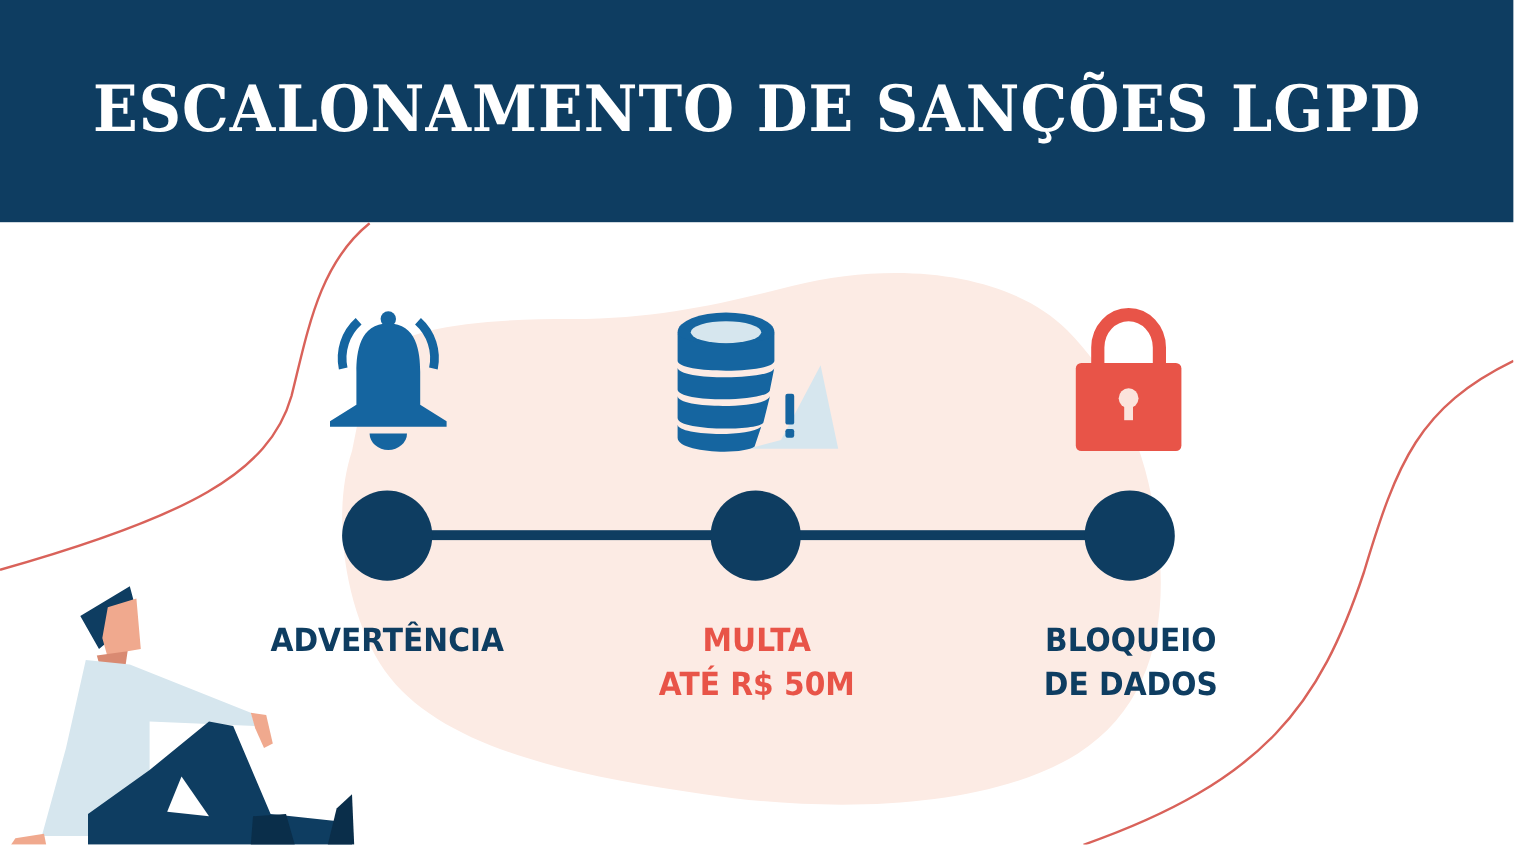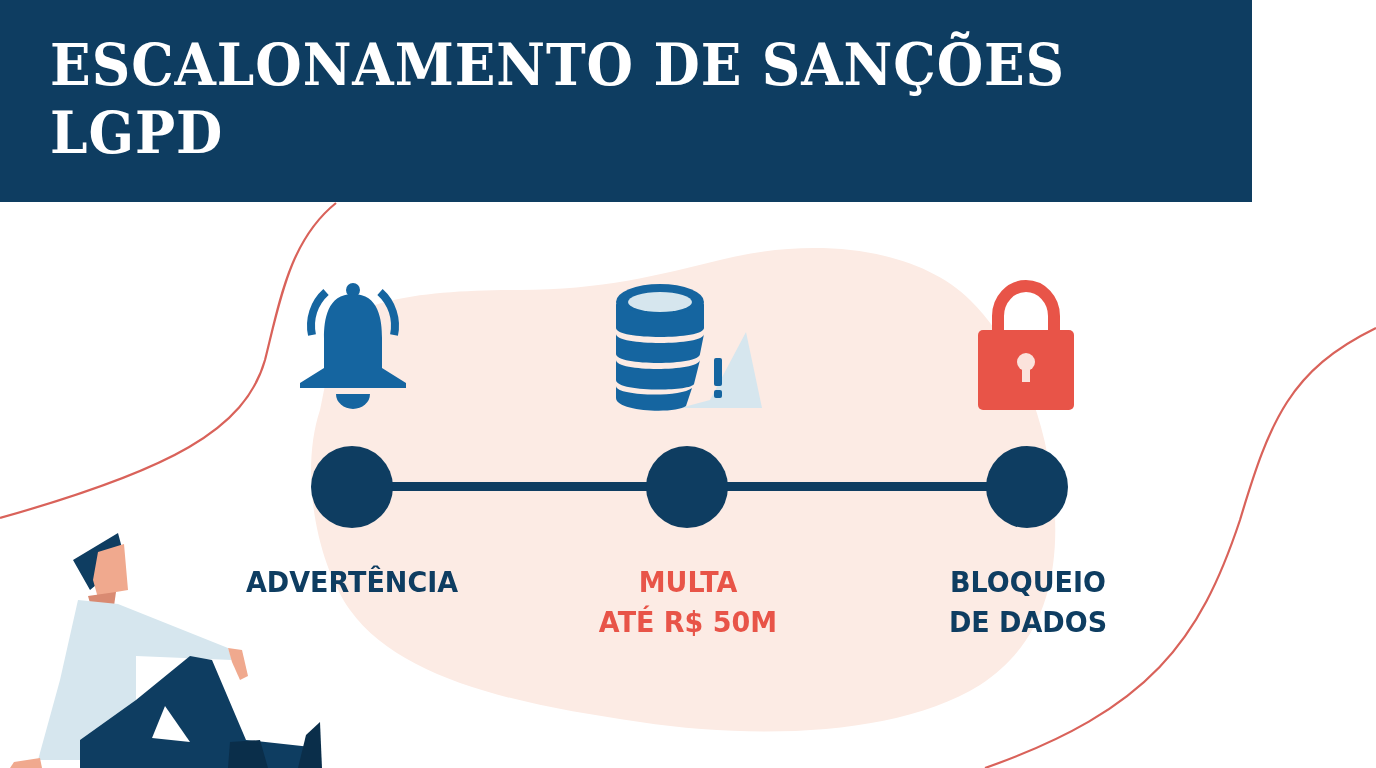--- a/index.html
+++ b/index.html
@@ -1,20 +1,20 @@
 <!DOCTYPE html>
 <html><head>
   <meta charset="utf-8">
   <style>
     * { margin: 0; padding: 0; box-sizing: border-box; }
     html, body { width: 1376px; height: 768px; overflow: hidden; background: #ffffff; }
     body { position: relative; font-family: "DejaVu Sans", sans-serif; }
 
     .header {
-      position: absolute; left: 0; top: 0; width: 1252px; height: 202px;
+      position: absolute; left: 0; top: 0; width: 1376px; height: 202px;
       background: #0e3d61;
       display: flex; align-items: center; justify-content: center;
     }
     .header-title {
       color: #ffffff;
       font-family: "DejaVu Serif", serif;
       font-weight: bold;
       font-size: 58px;
       letter-spacing: 1px;
       transform: scaleX(0.92);

